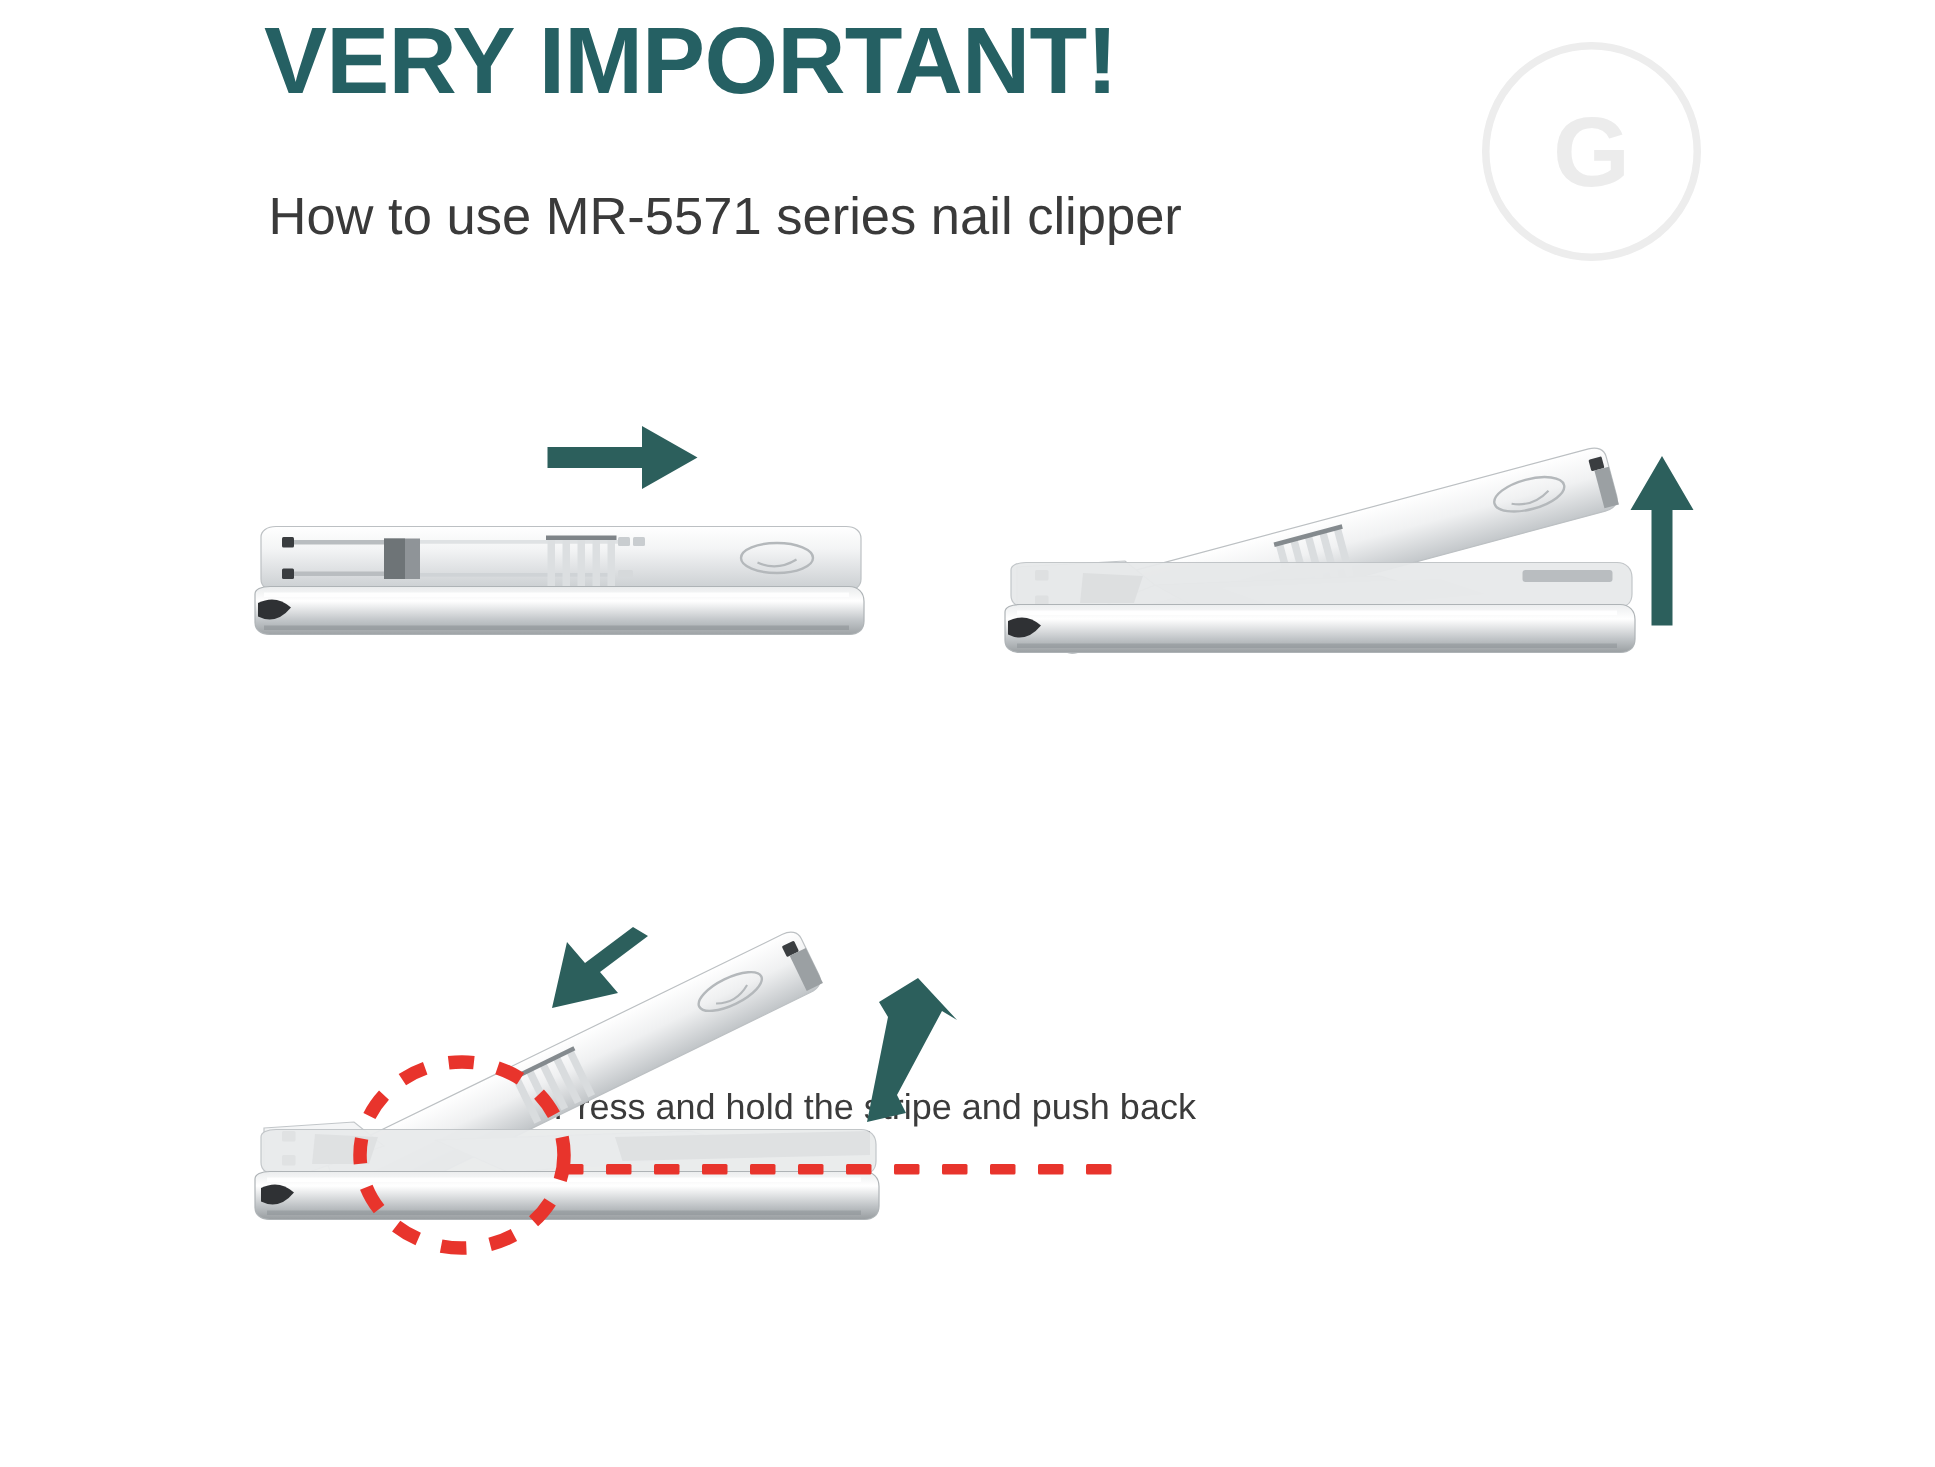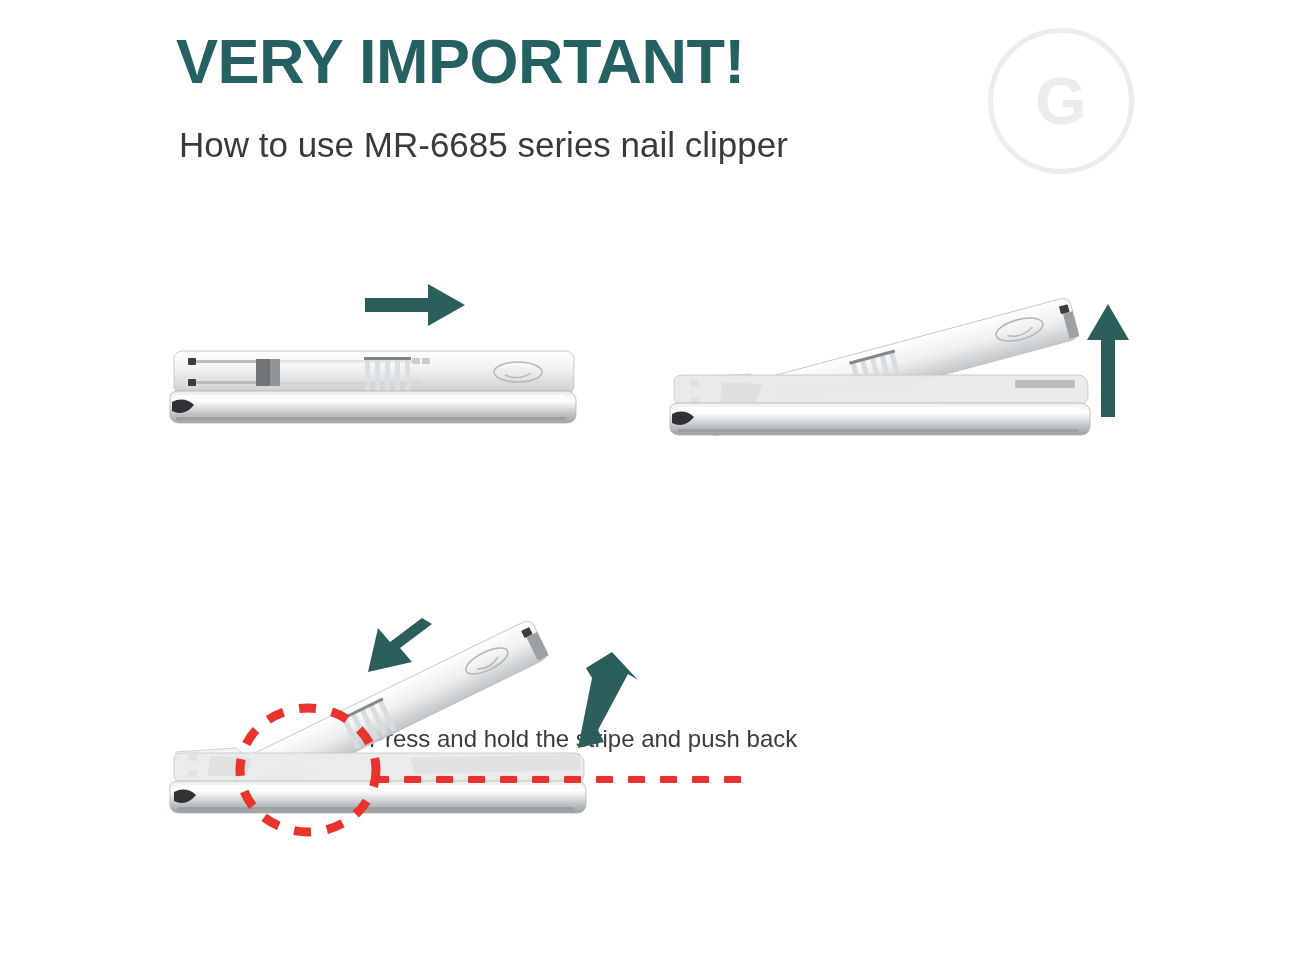--- a/index.html
+++ b/index.html
@@ -25,21 +25,21 @@
   
   #header {
     position: absolute;
     left: 0; top: 0;
     width: 1290px;
     height: 200px;
   }
   #headline {
     position: absolute;
     left: 176px;
-    top: 30px;
+    top: 10px;
     font-size: 63px;
     line-height: 1.0;
     font-weight: bold;
     letter-spacing: -0.5px;
     color: #256063;
     white-space: nowrap;
   }
   #subtitle {
     position: absolute;
     left: 179px;
@@ -135,21 +135,21 @@
     border-radius: 1px;
   }
 </style>
 </head>
 <body>
 
 <div id="page">
 
   <div id="header">
     <div id="headline">VERY IMPORTANT!</div>
-    <div id="subtitle">How to use MR-6685 series nail clipper</div>
+    <div id="subtitle">How to use MR-5571 series nail clipper</div>
 
     <div id="brand-watermark">
       <div class="ring"></div>
       <div class="glyph">G</div>
     </div>
   </div>
 
   <div class="step" id="step-1">
     <svg class="figure clipper-svg" width="500" height="250" viewBox="0 0 500 250">
       <defs>

